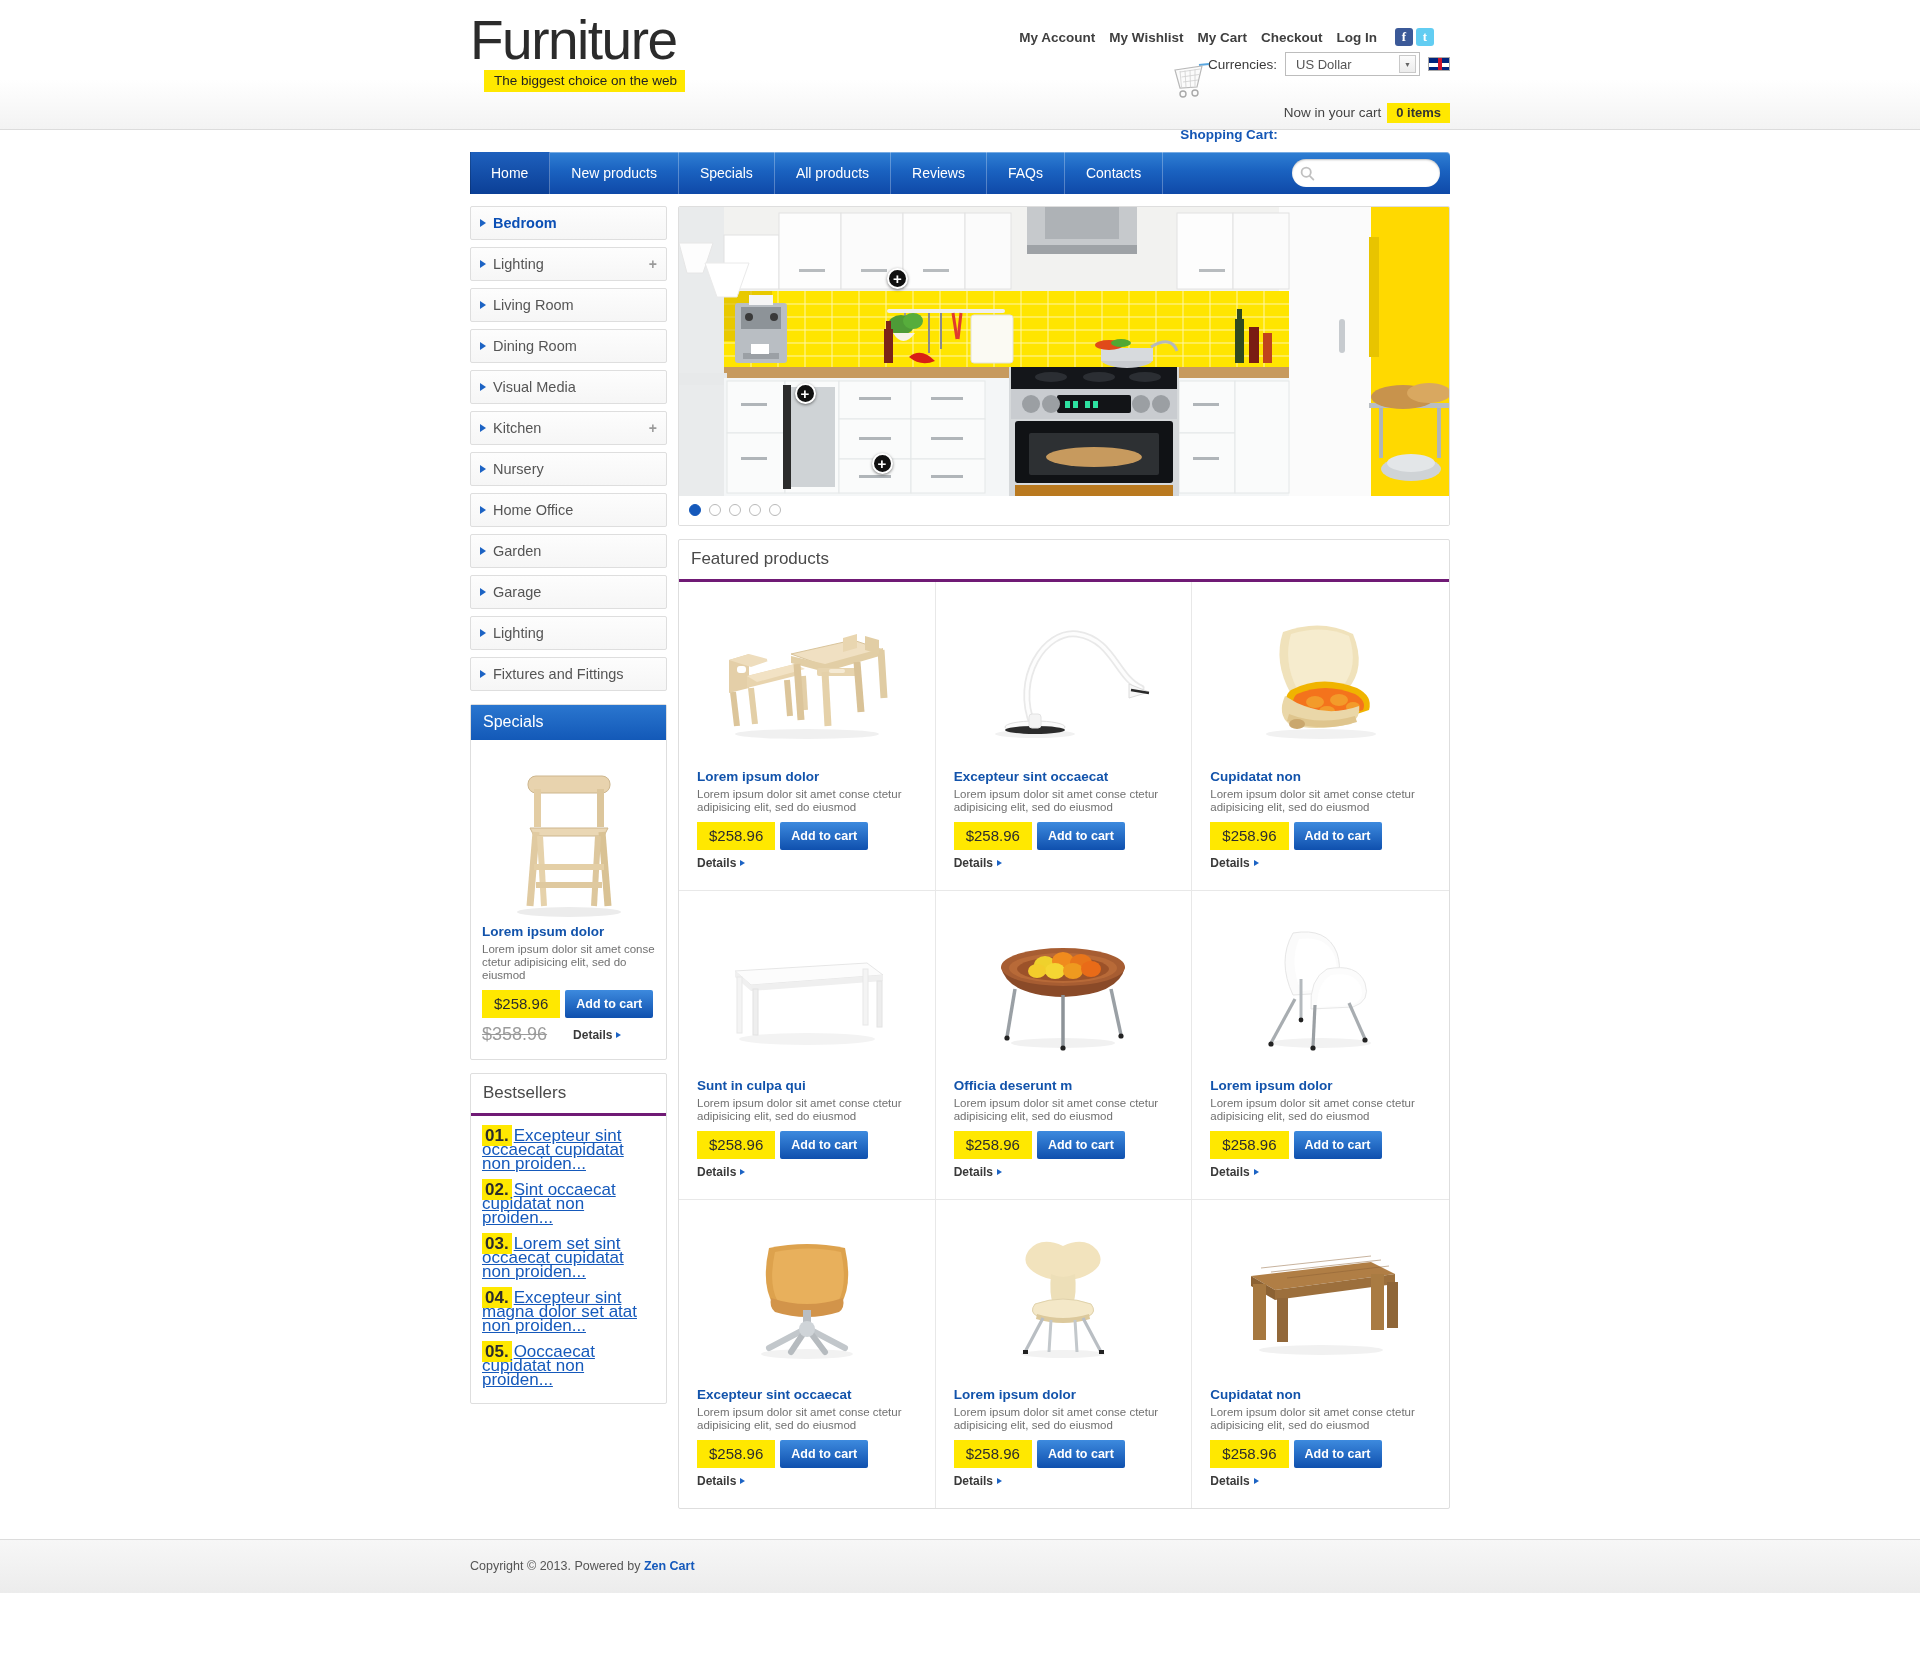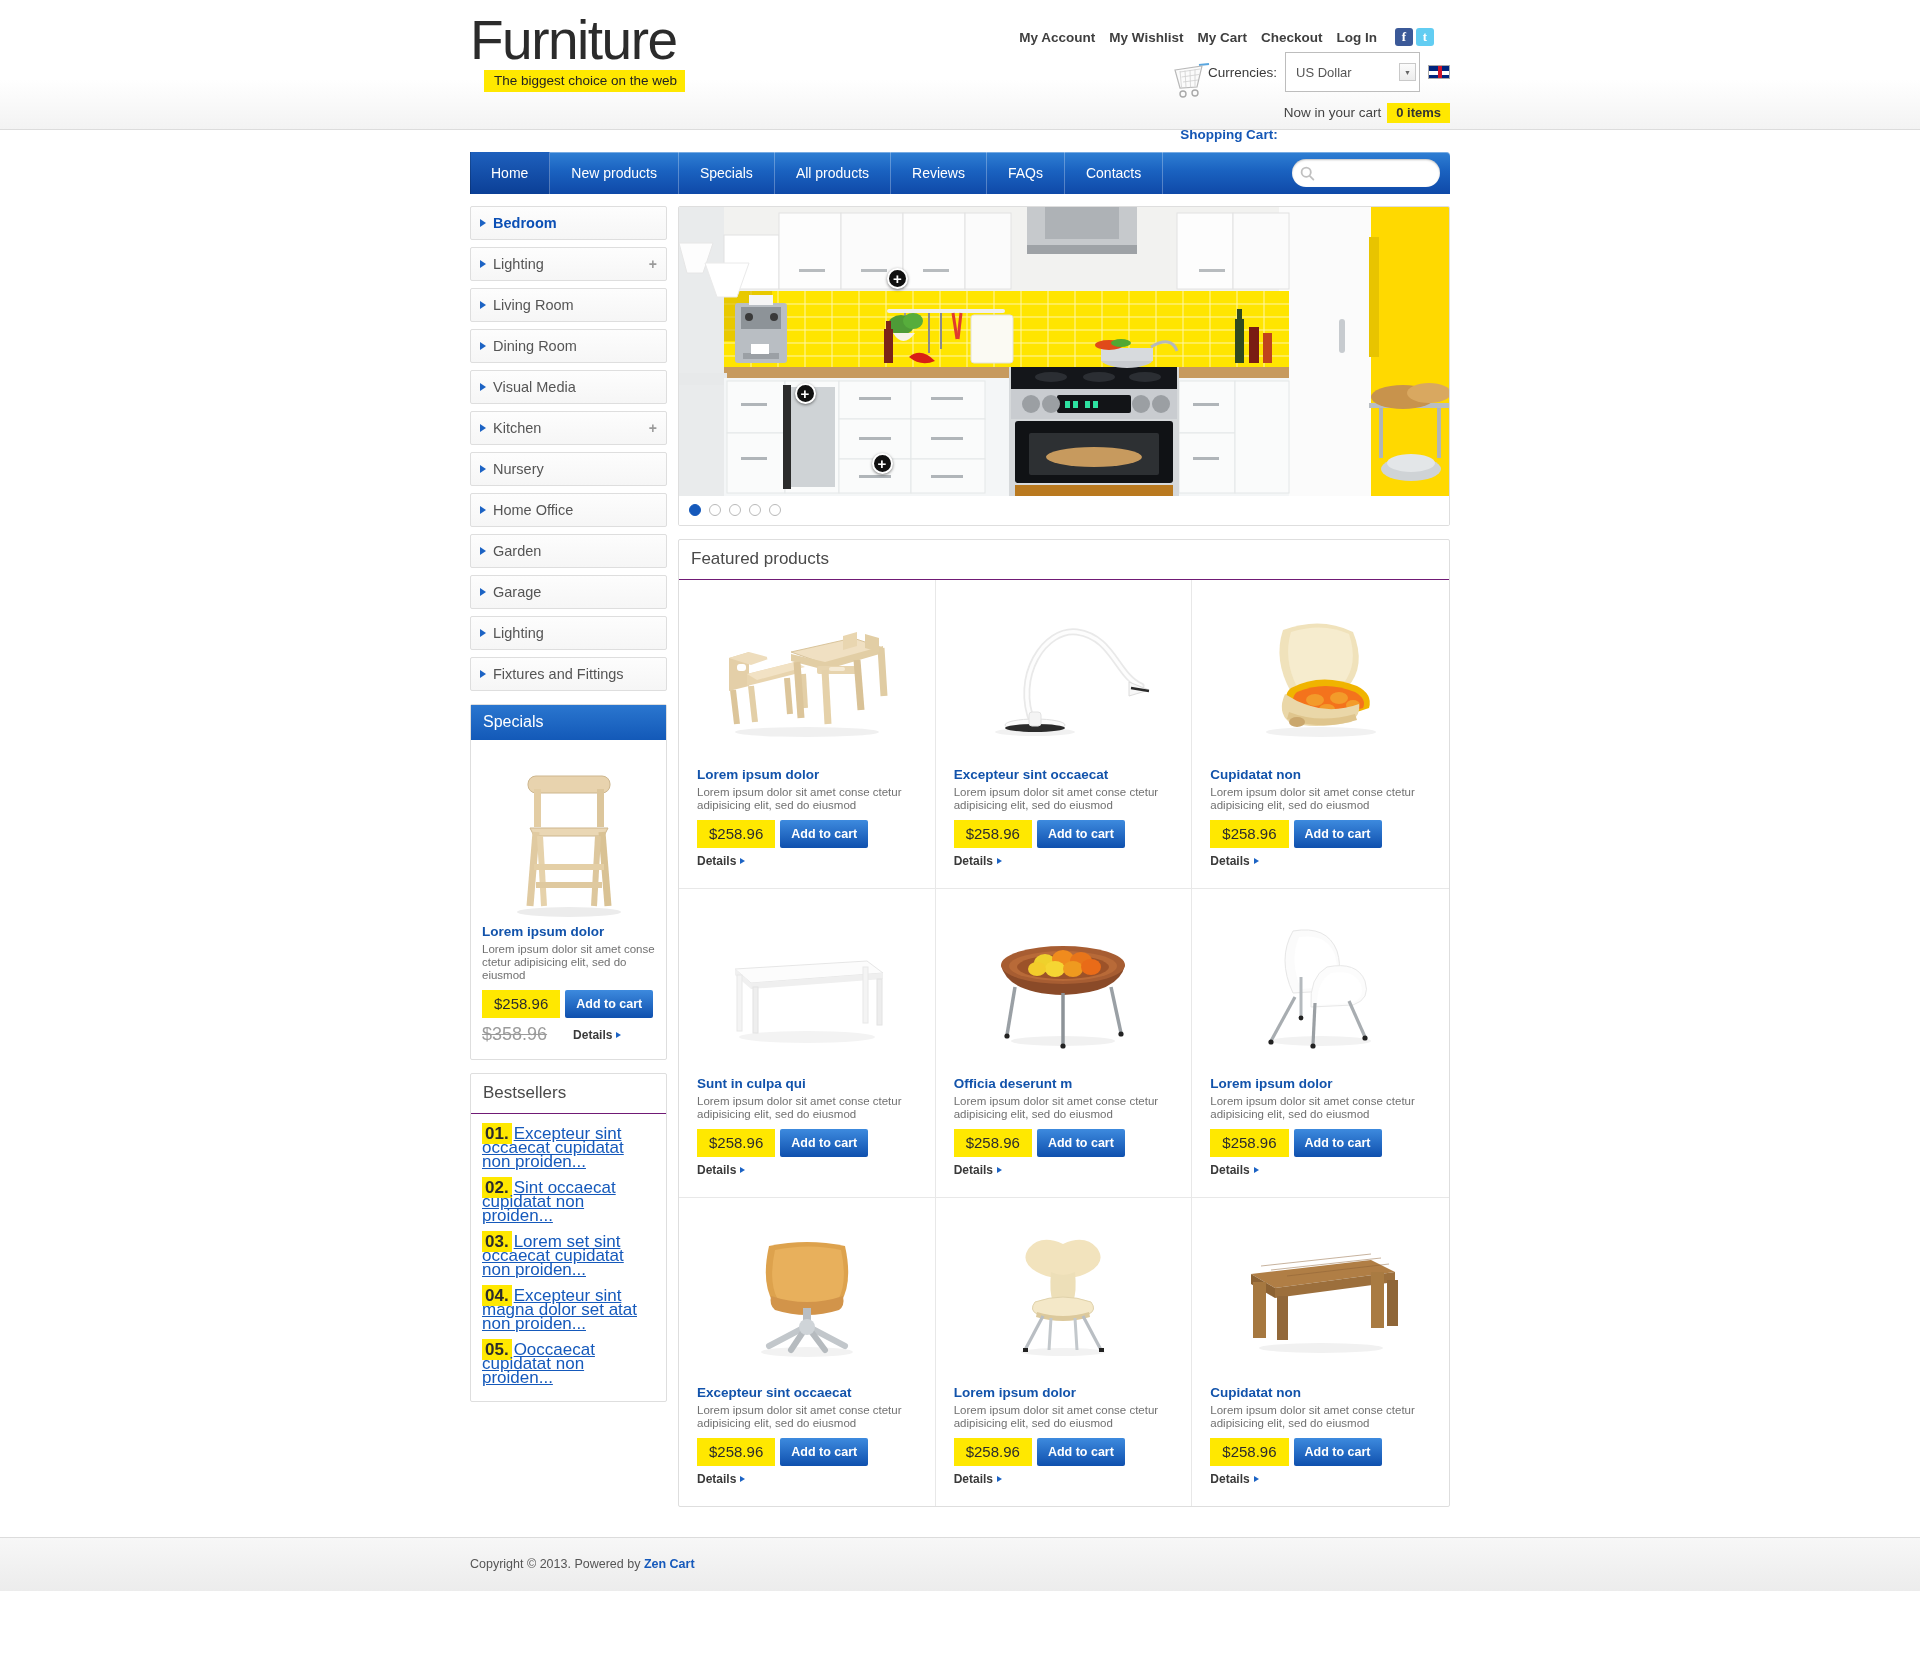--- a/index.html
+++ b/index.html
@@ -49,21 +49,21 @@
   }
   .soc-fb { background: #3b5998; }
   .soc-tw { background: #62cdf2; }
 
   .curr-row {
     position: absolute; right: 0; top: 52px;
     display: flex; align-items: center; gap: 8px; font-size: 13.5px;
   }
   .curr-label { color: #3a3a3a; }
   .curr-select {
-    width: 135px; height: 40px; border: 1px solid #bdbdbd; background: #fff;
+    width: 135px; height: 24px; border: 1px solid #bdbdbd; background: #fff;
     display: flex; align-items: center; justify-content: space-between;
     padding: 0 3px 0 10px; font-size: 13px; color: #555;
   }
   .curr-arrow-btn {
     width: 17px; height: 18px; border: 1px solid #c9c9c9;
     background: linear-gradient(#fcfcfc, #ececec);
     display: flex; align-items: center; justify-content: center;
     font-size: 7px; color: #666;
   }
   .flag {
@@ -152,21 +152,21 @@
   }
 
   
   .box { border: 1px solid #dedede; border-radius: 2px; background: #fff; margin-top: 13px; }
   .box-head-blue {
     background: linear-gradient(to bottom, #2a76cf 0%, #1359b8 100%);
     color: #fff; font-size: 16px; padding: 8px 12px 9px;
   }
   .box-head-plain {
     color: #4a4a4a; font-size: 17px; padding: 9px 12px 10px;
-    border-bottom: 1px solid #701a75;
+    border-bottom: 3px solid #701a75;
   }
   .box-body { padding: 12px 11px 14px; }
 
   .spec-img { height: 172px; display: flex; align-items: center; justify-content: center; }
   .prod-title {
     color: #1253ab; font-size: 13.5px; font-weight: bold; margin-bottom: 4px;
     text-decoration: none; display: block;
   }
   .prod-desc { color: #717171; font-size: 11.5px; line-height: 13px; margin-bottom: 8px; }
   .price-row { display: flex; align-items: stretch; gap: 5px; }

